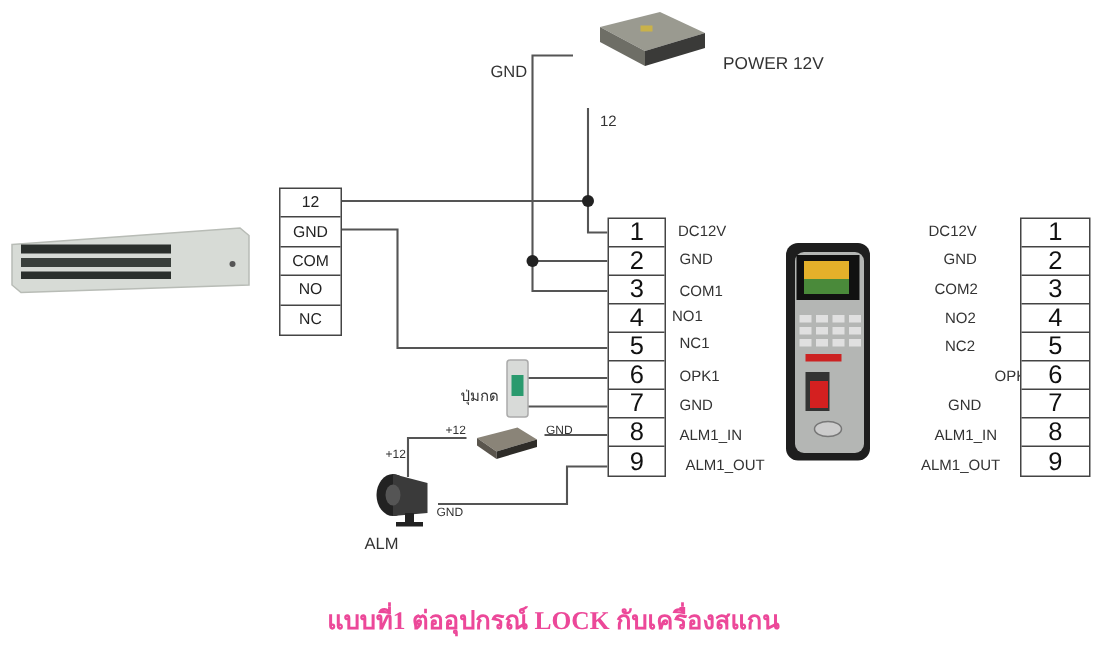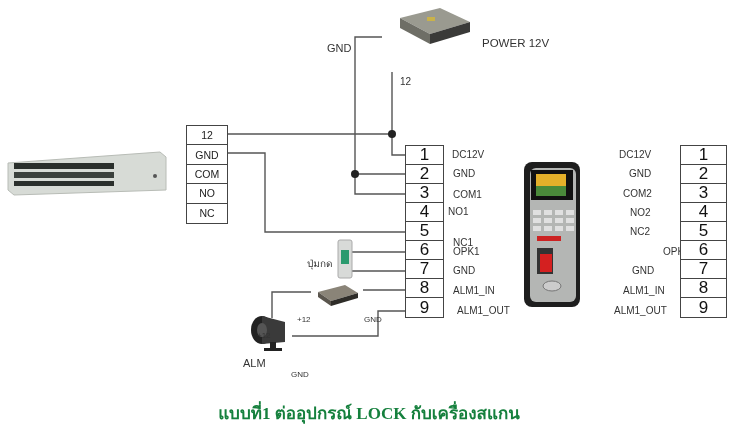--- a/index.html
+++ b/index.html
@@ -1,30 +1,30 @@
 <!DOCTYPE html>
 <html><head>
 <meta charset="utf-8">
 <style>
   html, body { margin:0; padding:0; background:#ffffff; }
   body { width:742px; height:431px; position:relative; overflow:hidden; font-family:"Liberation Sans", sans-serif; color:#222; }
   svg.wires { position:absolute; left:0; top:0; width:742px; height:431px; }
   .lbl { position:absolute; font-size:11px; color:#333; white-space:nowrap; }
-  .small { font-size:8px; color:#333;margin-top:33px; }
+  .small { font-size:8px; color:#333; }
   .tb { position:absolute; border:1px solid #444; background:#fff; }
   .tb .cell { border-bottom:1px solid #444; box-sizing:border-box; display:flex; align-items:center; justify-content:center; }
   .tb .cell:last-child { border-bottom:none; }
   .lock-tb { left:186px; top:125px; width:40px; }
   .lock-tb .cell { height:19.4px; font-size:10.5px; }
   .term-tb { left:405px; top:145px; width:37px; }
   .term-tb .cell { height:19px; font-size:17px; color:#111; }
   .right-tb { left:680px; top:145px; width:45px; }
   .right-tb .cell { height:19px; font-size:17px; color:#111; }
   .pinlbl { position:absolute; font-size:10px; color:#333; }
-  .caption { position:absolute; left:0; width:738px; top:399px; text-align:center; font-family:"Liberation Serif", serif; font-weight:bold; font-size:17px; color:#15803d; }
+  .caption { position:absolute; left:0; width:738px; top:399px; text-align:center; font-family:"Liberation Serif", serif; font-weight:bold; font-size:17px; color:#ec4899; }
 </style>
 </head>
 <body>
 
 <svg class="wires" viewBox="0 0 742 431">
   <g stroke="#555" stroke-width="1.4" fill="none">
 
     <polyline points="382,37 355,37 355,194 405,194"></polyline>
 
     <polyline points="392,72 392,155 405,155"></polyline>
@@ -129,21 +129,21 @@
   <div class="cell">6</div>
   <div class="cell">7</div>
   <div class="cell">8</div>
   <div class="cell">9</div>
 </div>
 
 <div class="pinlbl" style="left:452px;top:149px;">DC12V</div>
 <div class="pinlbl" style="left:453px;top:168px;">GND</div>
 <div class="pinlbl" style="left:453px;top:189px;">COM1</div>
 <div class="pinlbl" style="left:448px;top:206px;">NO1</div>
-<div class="pinlbl" style="left:453px;top:237px;">NC1</div>
+<div class="pinlbl" style="left:453px;top:224px;">NC1</div>
 <div class="pinlbl" style="left:453px;top:246px;">OPK1</div>
 <div class="pinlbl" style="left:453px;top:265px;">GND</div>
 <div class="pinlbl" style="left:453px;top:285px;">ALM1_IN</div>
 <div class="pinlbl" style="left:457px;top:305px;">ALM1_OUT</div>
 
 <div class="pinlbl" style="left:619px;top:149px;">DC12V</div>
 <div class="pinlbl" style="left:629px;top:168px;">GND</div>
 <div class="pinlbl" style="left:623px;top:188px;">COM2</div>
 <div class="pinlbl" style="left:630px;top:207px;">NO2</div>
 <div class="pinlbl" style="left:630px;top:226px;">NC2</div>

